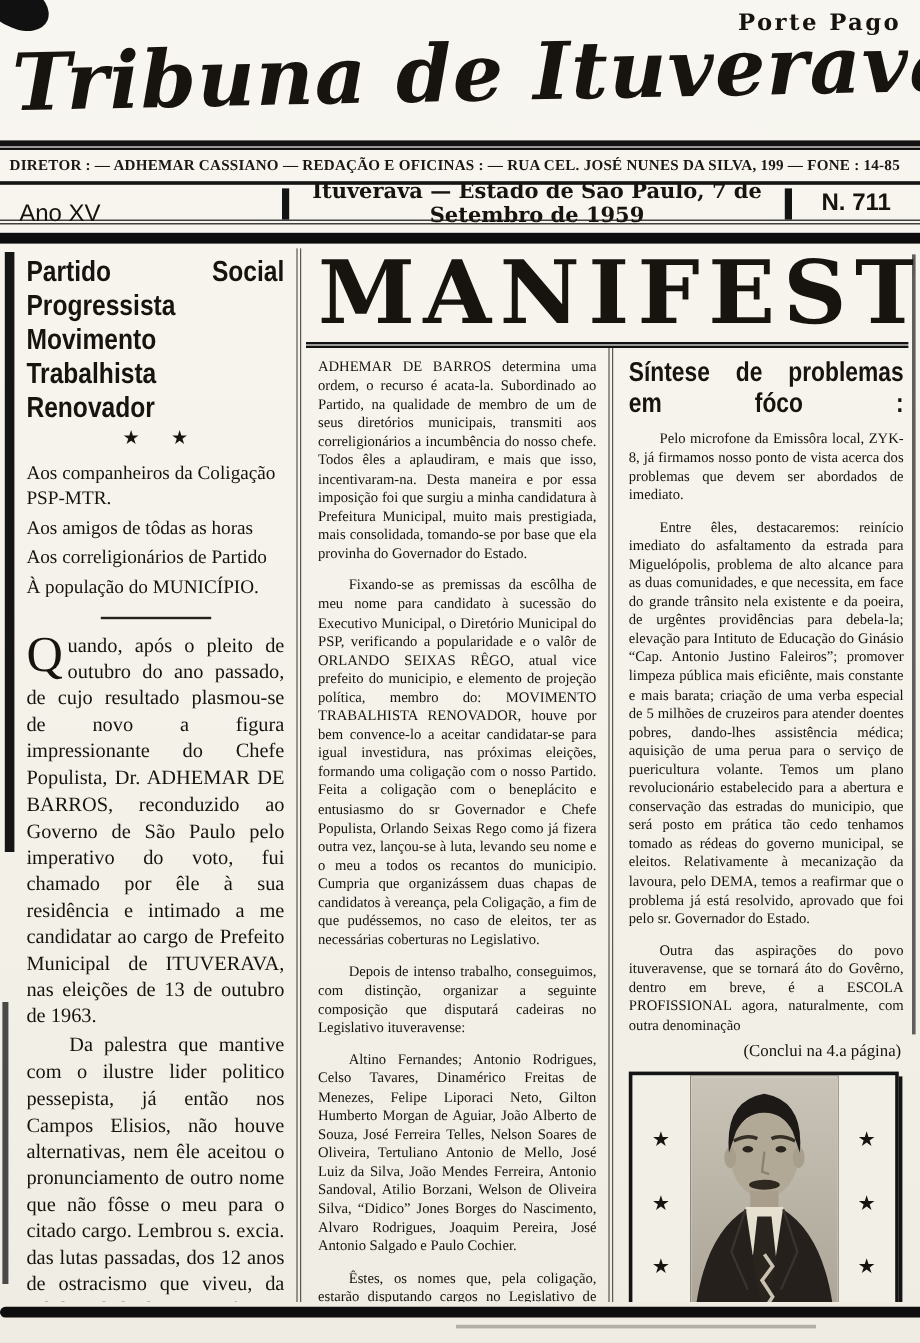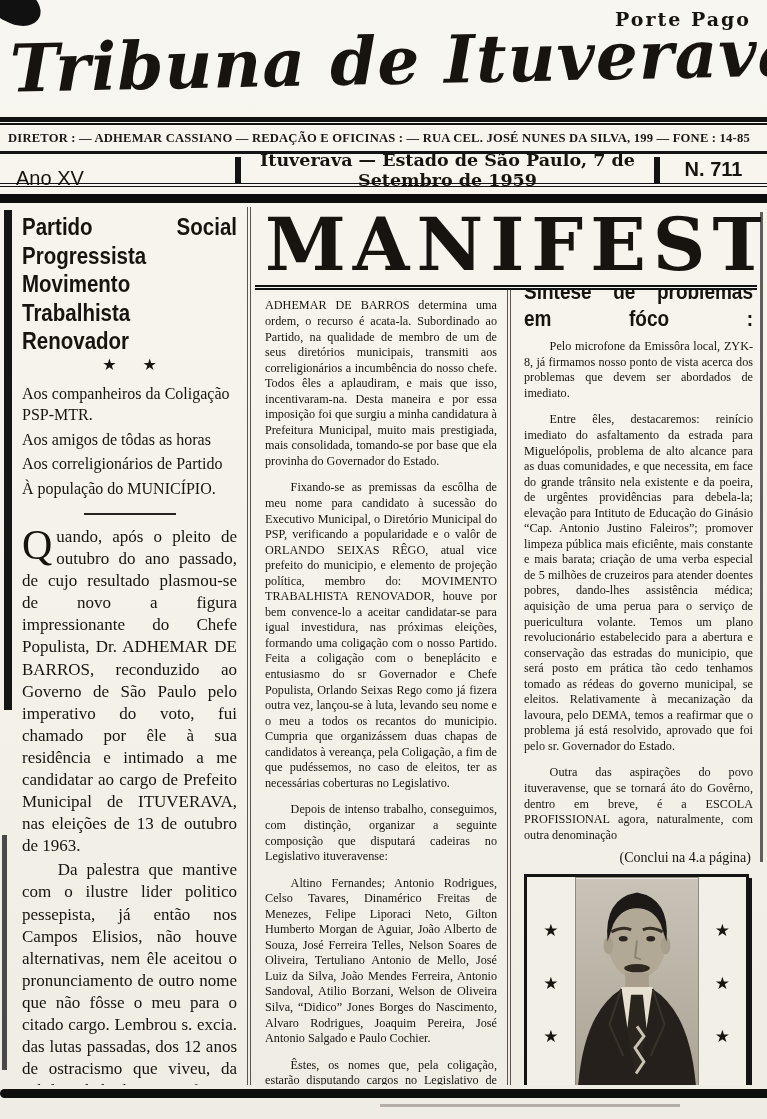--- a/index.html
+++ b/index.html
@@ -42,21 +42,21 @@
   .content { position:absolute; top:207px; left:10px; width:751px; height:878px; display:flex; }
 
   .left-col { width:237px; padding:6px 10px 0 12px; display:flex; flex-direction:column; overflow:hidden; }
   .main-region { flex:1; display:flex; flex-direction:column; border-left:4px double #5a564e; overflow:hidden; }
   .manifesto-block { padding:0 10px 4px 10px; border-bottom:5px double #121212; margin:0 4px; }
   .manifesto-headline { font-family:"DejaVu Serif",serif; font-weight:bold; font-size:73px;
     line-height:1.02; letter-spacing:7px; text-align:center; white-space:nowrap; }
   .cols-row { flex:1; display:flex; overflow:hidden; }
   .center-col { width:256px; padding:8px 10px 0 14px; overflow:hidden; }
   .right-col { flex:1; border-left:4px double #5a564e; padding:6px 8px 0 13px;
-    display:flex; flex-direction:column; overflow:hidden;justify-content:center; }
+    display:flex; flex-direction:column; overflow:hidden; }
 
   
   .party-line { font-family:"Liberation Sans",sans-serif; font-weight:700; font-size:20.5px;
     text-align:justify; text-align-last:justify; transform:scaleY(1.18); transform-origin:top; margin-bottom:9px; }
   .stars-row { text-align:center; font-size:16px; letter-spacing:26px; padding-left:26px; margin:4px 0 10px 0; }
   .sintese-headline { font-family:"Liberation Sans",sans-serif; font-weight:700; font-size:19px;
     text-align:justify; text-align-last:justify; transform:scaleY(1.2); transform-origin:top;
     margin:2px 0 16px 0; border-bottom:0; }
 
   

